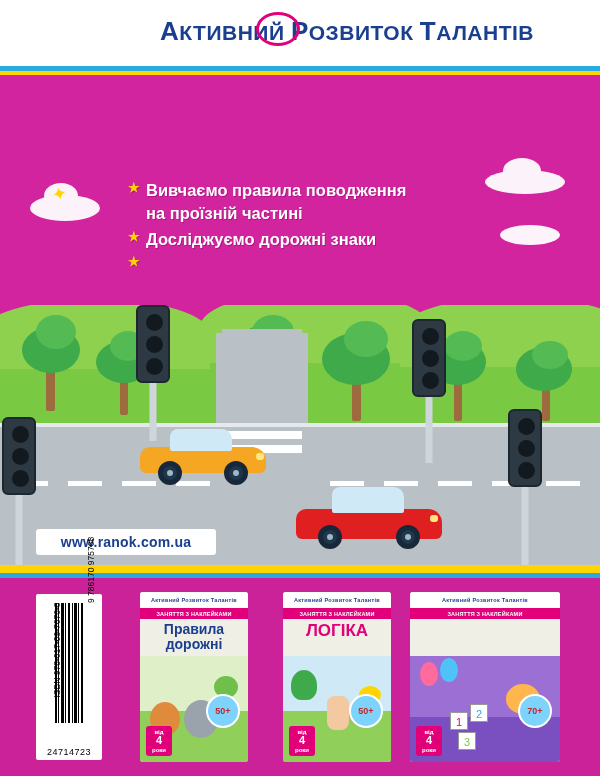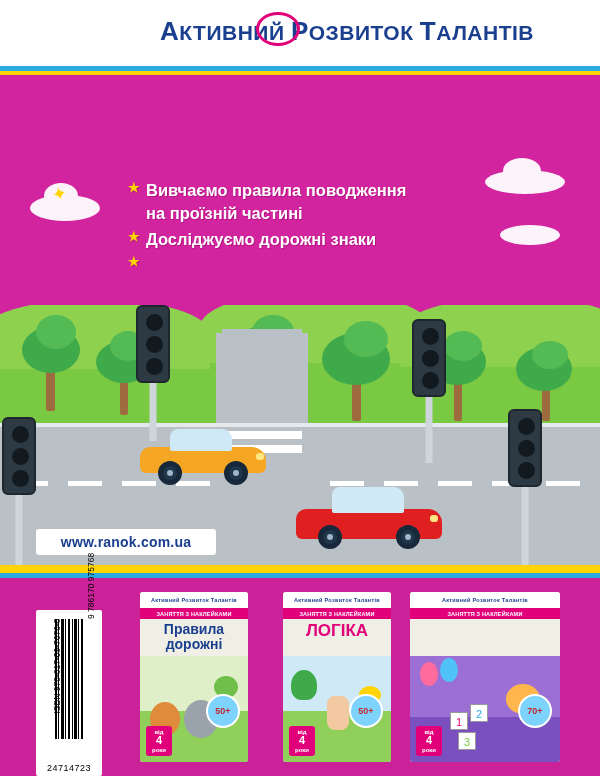--- a/index.html
+++ b/index.html
@@ -163,21 +163,21 @@
   .b-rule-blue { position: absolute; left: 0; top: 573px; width: 600px; height: 5px; background: #29abe2; }
 
   
   .footer {
     position: absolute; left: 0; top: 578px; width: 600px; height: 198px;
     background: #cc2299;
   }
   .barcode-card {
     position: absolute; left: 36px; top: 16px; width: 66px; height: 166px;
     background: #ffffff; border-radius: 2px;
-    display: flex; align-items: center; justify-content: center; margin-top: 16px;
+    display: flex; align-items: center; justify-content: center;
   }
   .barcode-inner { position: relative; width: 60px; height: 160px; }
   .bc-bars { position: absolute; left: 16px; top: 6px; width: 30px; height: 120px; }
   .bc-bars i { position: absolute; top: 0; height: 120px; background: #000; display: block; }
   .bc-isbn {
     position: absolute; left: -42px; top: 48px; width: 120px;
     transform: rotate(-90deg);
     font-size: 8.5px; color: #000; text-align: center; white-space: nowrap;
     font-family: "Liberation Sans", sans-serif;
   }

